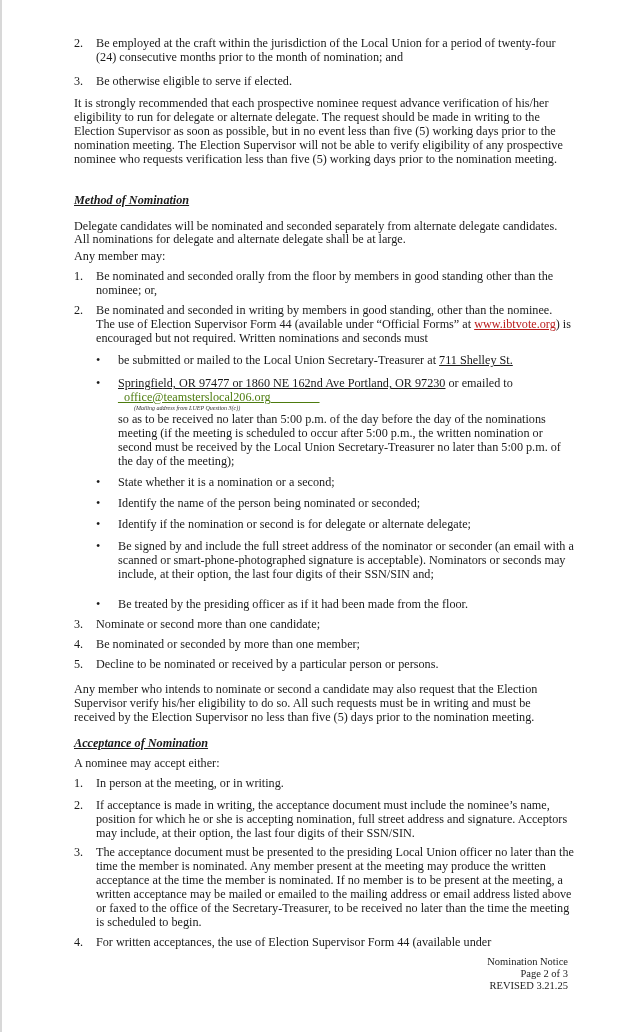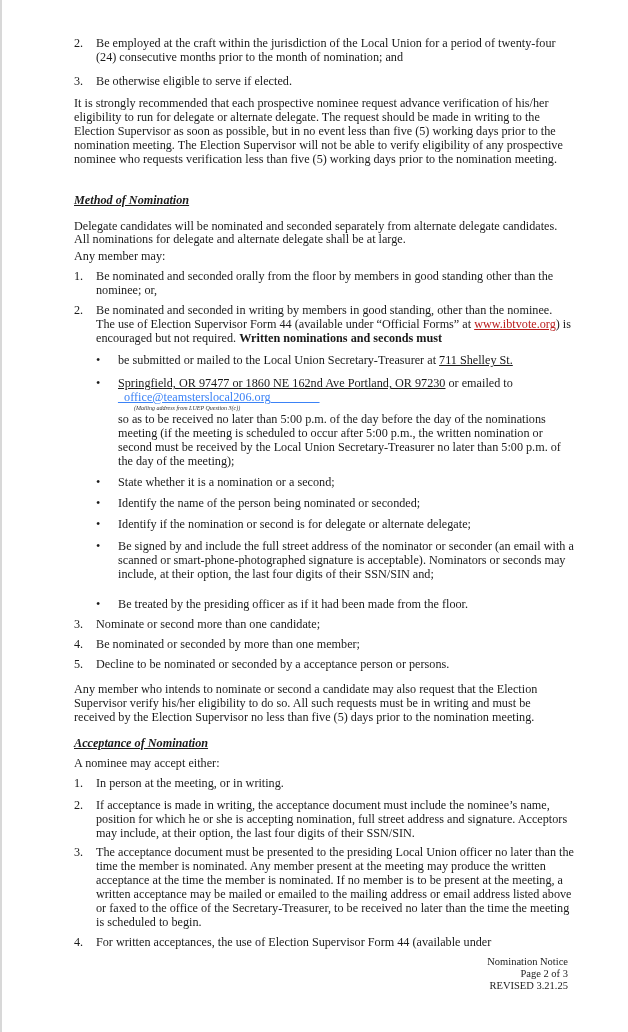--- a/index.html
+++ b/index.html
@@ -9,21 +9,21 @@
       font-size: 12.2px; line-height: 14px;
     }
     .page-edge { position: absolute; left: 0; top: 0; width: 2px; height: 1032px; background: #d8d8d8; }
     .block { position: absolute; left: 74px; width: 500px; }
     .num { position: absolute; left: 0; width: 20px; }
     .item { position: relative; padding-left: 22px; }
     .bullet { position: absolute; left: 0; }
     .bitem { position: relative; padding-left: 22px; }
     .u { text-decoration: underline; }
     .heading { font-weight: bold; text-decoration: underline; font-style: italic; }
-    .b { font-weight: bold; }
+    .b { font-weight: normal; }
     .tiny { font-size: 6px; font-style: italic; line-height: 8px; color: #333; margin-left: 16px; }
     .footer { position: absolute; right: 60px; top: 956px; text-align: right; font-size: 10.5px; line-height: 12px; }
   </style>
 </head>
 <body>
 
 <div class="page-edge"></div>
 
 <div class="block" style="top:36px;">
   <div class="item"><span class="num">2.</span><span>Be employed at the craft within the jurisdiction of the Local Union for a period of twenty-four (24) consecutive months prior to the month of nomination; and</span></div>
@@ -51,21 +51,21 @@
 </div>
 
 <div class="block" style="top:353px; left:96px; width:478px;">
   <div class="bitem"><span class="bullet">•</span><span>be submitted or mailed to the Local Union Secretary-Treasurer at </span> <span class="u">711 Shelley St.</span></div>
 </div>
 
 <div class="block" style="top:376px; left:96px; width:478px;">
   <div class="bitem">
     <span class="bullet">•</span>
     <span class="u">Springfield, OR 97477 or 1860 NE 162nd Ave Portland, OR 97230</span><span> or emailed to</span><br>
-    <a class="u" style="color:#3b82f6;">_office@teamsterslocal206.org________</a>
+    <a class="u" style="color:#4d7c0f;">_office@teamsterslocal206.org________</a>
     <div class="tiny">(Mailing address from LUEP Question 3(c))</div>
     <div>so as to be received no later than 5:00 p.m. of the day before the day of the nominations meeting (if the meeting is scheduled to occur after 5:00 p.m., the written nomination or second must be received by the Local Union Secretary-Treasurer no later than 5:00 p.m. of the day of the meeting);</div>
   </div>
 </div>
 
 <div class="block" style="top:475px; left:96px; width:478px;">
   <div class="bitem"><span class="bullet">•</span><span>State whether it is a nomination or a second;</span></div>
 </div>
 <div class="block" style="top:496px; left:96px; width:478px;">
   <div class="bitem"><span class="bullet">•</span><span>Identify the name of the person being nominated or seconded;</span></div>
@@ -80,21 +80,21 @@
   <div class="bitem"><span class="bullet">•</span><span>Be treated by the presiding officer as if it had been made from the floor.</span></div>
 </div>
 
 <div class="block" style="top:617px;">
   <div class="item"><span class="num">3.</span><span>Nominate or second more than one candidate;</span></div>
 </div>
 <div class="block" style="top:637px;">
   <div class="item"><span class="num">4.</span><span>Be nominated or seconded by more than one member;</span></div>
 </div>
 <div class="block" style="top:657px;">
-  <div class="item"><span class="num">5.</span><span>Decline to be nominated or seconded by a acceptance person or persons.</span></div>
+  <div class="item"><span class="num">5.</span><span>Decline to be nominated or received by a particular person or persons.</span></div>
 </div>
 
 <div class="block" style="top:682px;">Any member who intends to nominate or second a candidate may also request that the Election Supervisor verify his/her eligibility to do so. All such requests must be in writing and must be received by the Election Supervisor no less than five (5) days prior to the nomination meeting.</div>
 
 <div class="block heading" style="top:736px;">Acceptance of Nomination</div>
 <div class="block" style="top:756px;">A nominee may accept either:</div>
 
 <div class="block" style="top:776px;">
   <div class="item"><span class="num">1.</span><span>In person at the meeting, or in writing.</span></div>
 </div>

